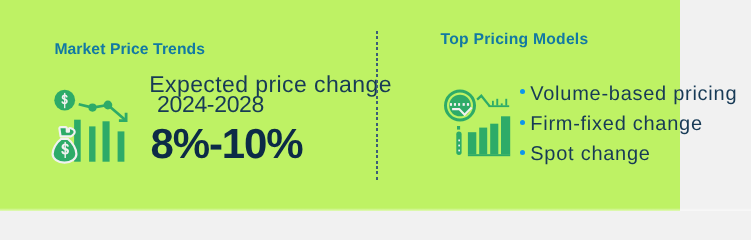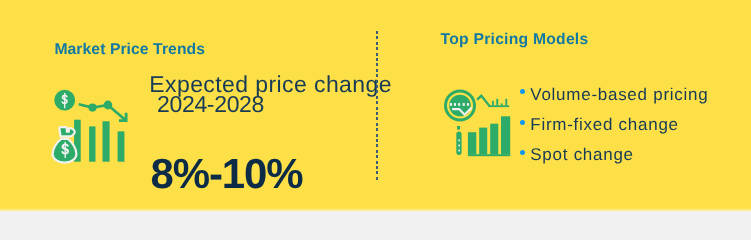--- a/index.html
+++ b/index.html
@@ -1,19 +1,19 @@
 <!DOCTYPE html>
 <html><head>
 <meta charset="utf-8">
 <style>
   html,body{margin:0;padding:0;}
   body{width:751px;height:211px;background:#f1f1f1;
        font-family:"Liberation Sans",sans-serif;overflow:hidden;
        -webkit-font-smoothing:antialiased;text-rendering:geometricPrecision;}
-  .page{position:relative;width:751px;height:211px;background:#fde047;}
+  .page{position:relative;width:680px;height:211px;background:#bef264;}
 
   .title{position:absolute;font-weight:bold;color:#1279a3;white-space:nowrap;
          font-size:15.7px;letter-spacing:0.08px;line-height:15.9px;}
 
   .divider{position:absolute;left:376px;top:31.2px;width:1.5px;height:151.3px;
            background:repeating-linear-gradient(to bottom,#3d5d77 0px,#3d5d77 2.9px,
                       rgba(0,0,0,0) 2.9px,rgba(0,0,0,0) 5.4px);}
 
   .bottomfade{position:absolute;left:0;bottom:0;width:751px;height:3px;
     background:linear-gradient(to bottom,rgba(255,255,255,0) 0%,rgba(255,255,255,0.55) 100%);}
@@ -21,21 +21,21 @@
   .subtext{position:absolute;color:#173a56;white-space:nowrap;
            font-size:23px;letter-spacing:0.41px;line-height:20px;}
   .bignum{position:absolute;color:#0c2b47;white-space:nowrap;font-weight:bold;
           font-size:42.0px;letter-spacing:-1.1px;line-height:43.9px;}
 
   .bullets{position:absolute;}
   .bullet{position:absolute;left:0;}
   .bullet .dot{position:absolute;left:0;top:0;width:5px;height:5px;border-radius:50%;
                background:#0d96ec;}
   .bullet .btxt{position:absolute;left:10.5px;top:0;color:#173a56;white-space:nowrap;
-                font-size:17.0px;letter-spacing:0.73px;line-height:17.2px;}
+                font-size:20px;letter-spacing:0.73px;line-height:17.2px;}
   svg{display:block;position:absolute;overflow:visible;}
 </style>
 </head>
 <body>
 
 <div class="page">
 
   <div>
 
     <div class="title" style="left:54.4px;top:42.3px;">Market Price Trends</div>
@@ -84,21 +84,21 @@
                    C14.3 61.55 13.85 61.25 13.85 60.55 C13.85 59.85 14.45 59.35 15.35 59.35
                    C16.25 59.35 16.85 59.9 16.95 60.8 L18.95 60.5
                    C18.7 58.7 17.35 57.6 15.2 57.6 Z"></path>
         </g>
       </g>
     </svg>
 
     <div class="subtext" style="left:149.3px;top:74.2px;">Expected price change</div>
     <div class="subtext" style="left:157px;top:94.3px;letter-spacing:-0.33px;">2024-2028</div>
 
-    <div class="bignum" style="left:150.4px;top:122.3px;margin-top:30px;">8%-10%</div>
+    <div class="bignum" style="left:150.4px;top:122.3px;">8%-10%</div>
   </div>
 
   <div class="divider"></div>
 
   <div>
 
     <div class="title" style="left:440.6px;top:32px;letter-spacing:0.24px;">Top Pricing Models</div>
 
     <svg style="left:440px;top:86px;" width="76" height="76" viewBox="0 0 76 76">
       <g fill="#2dab68">

